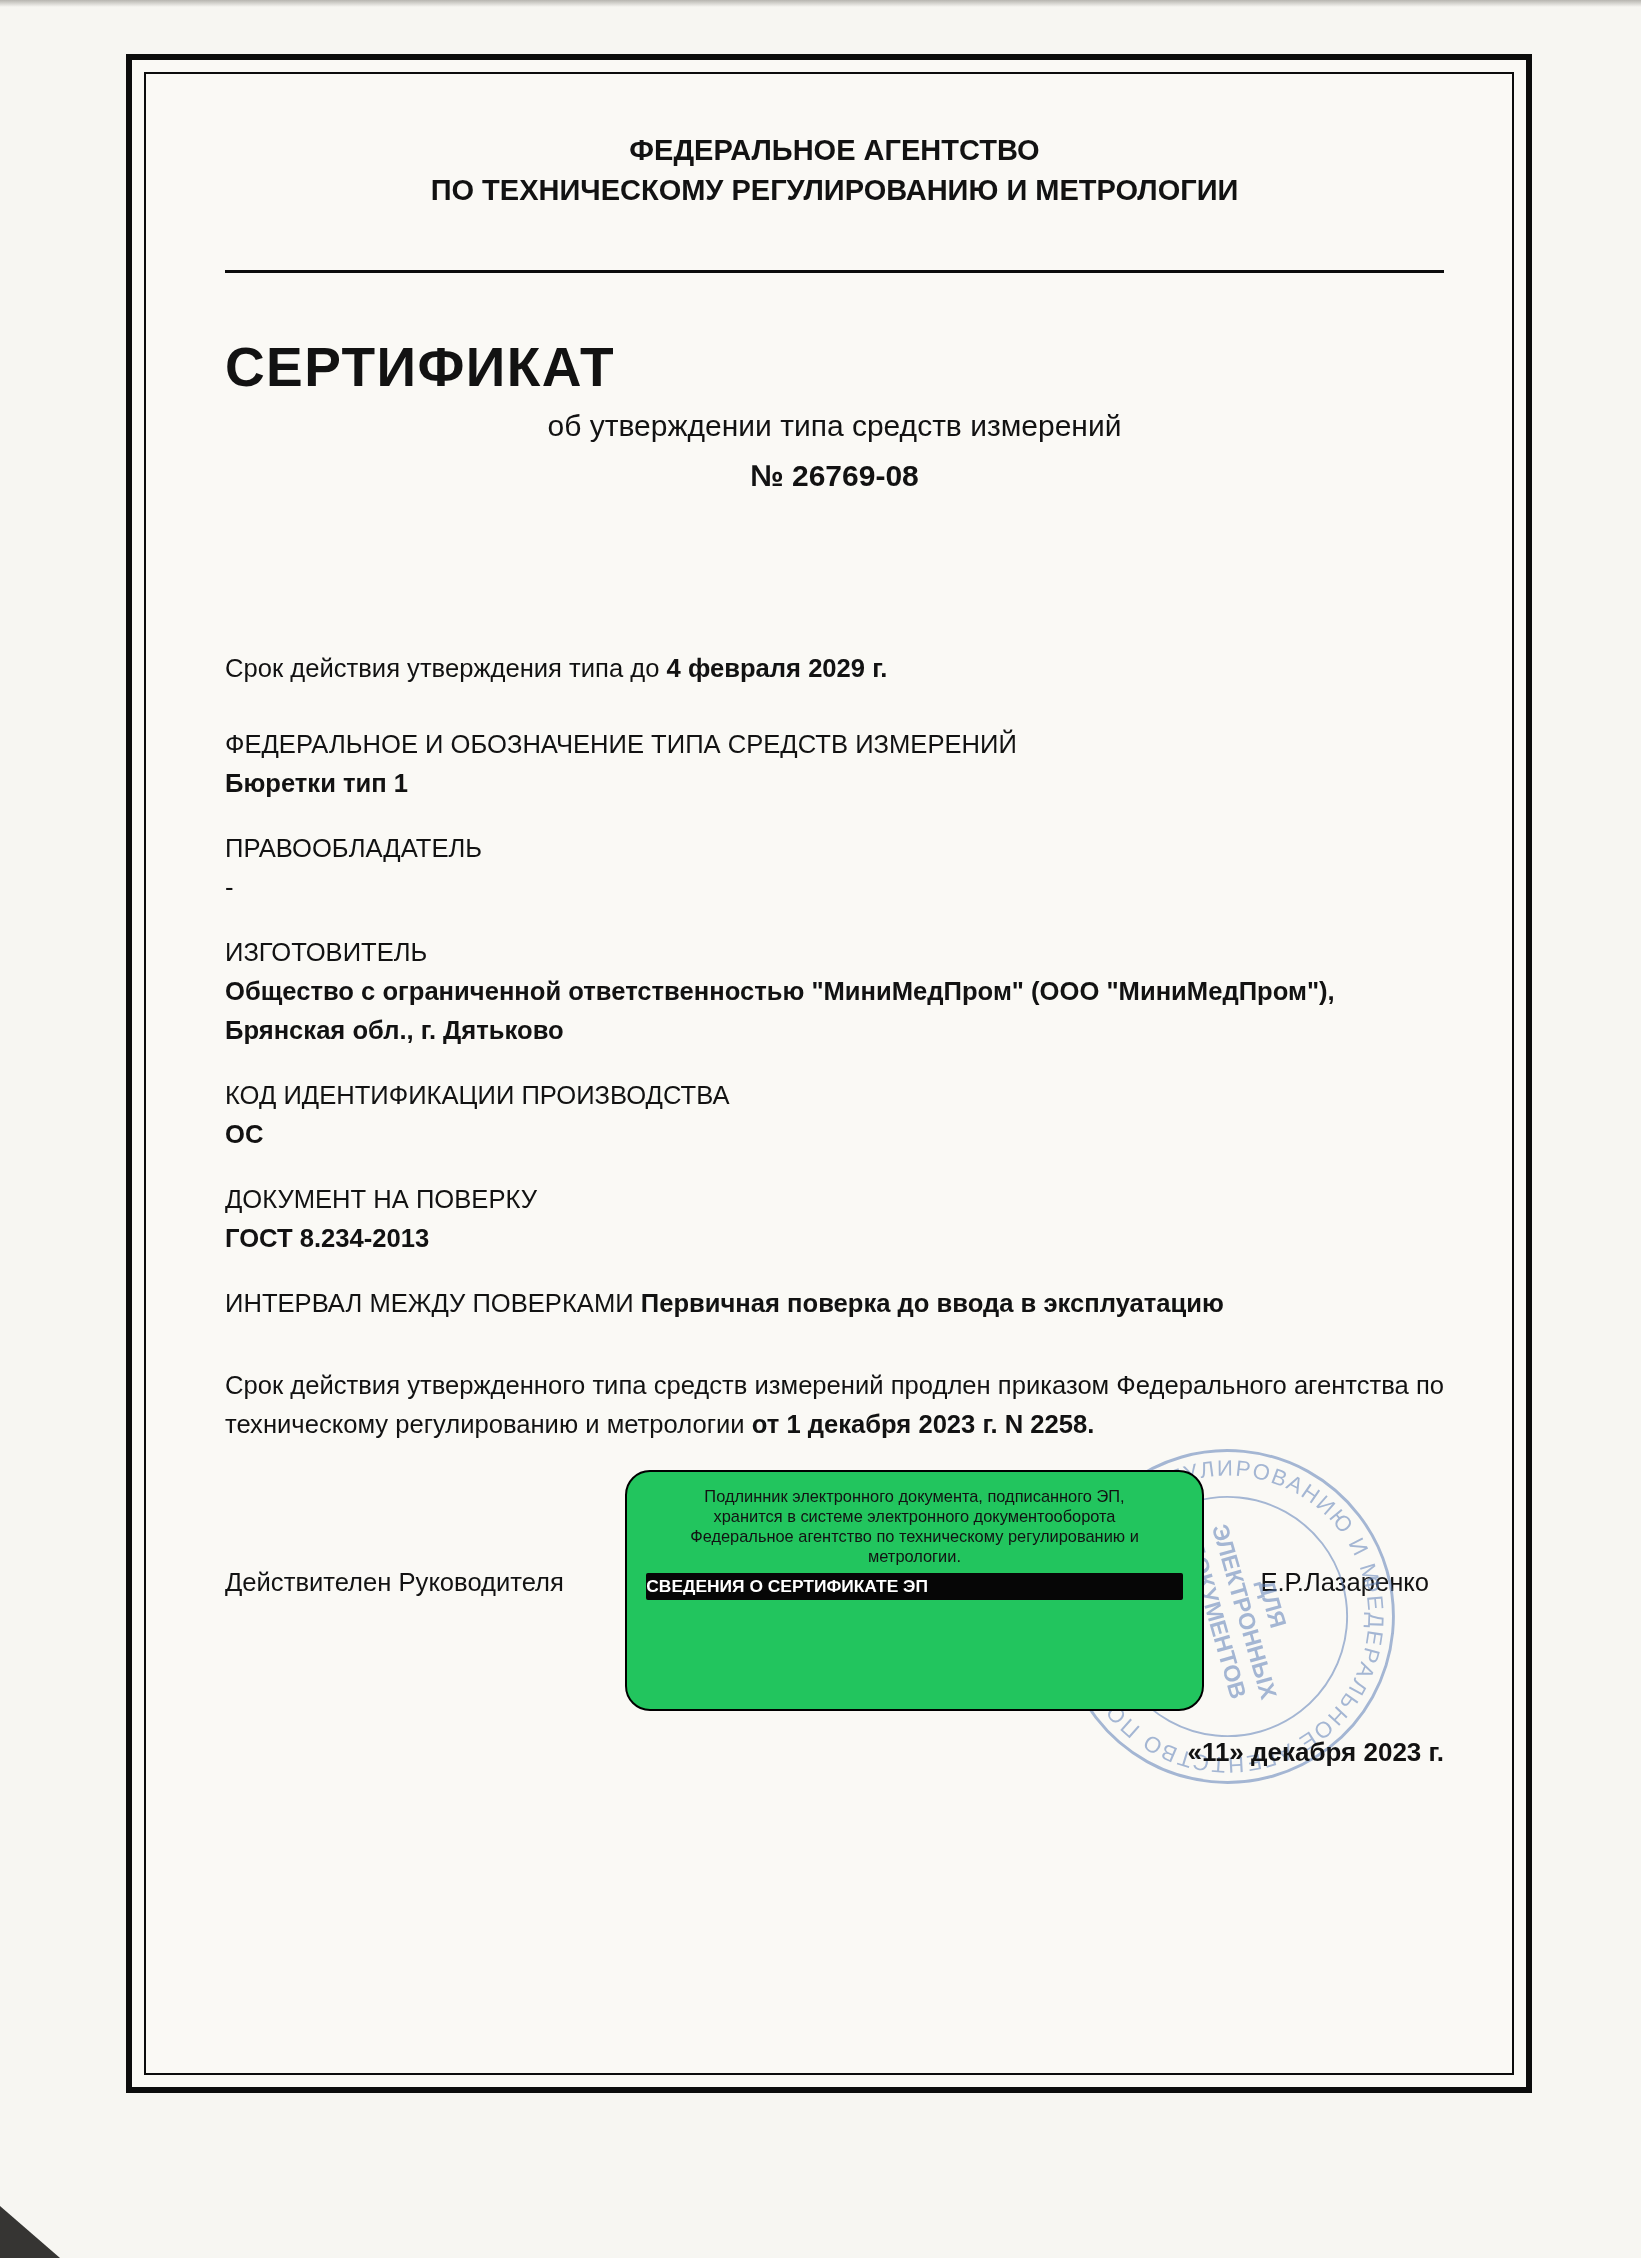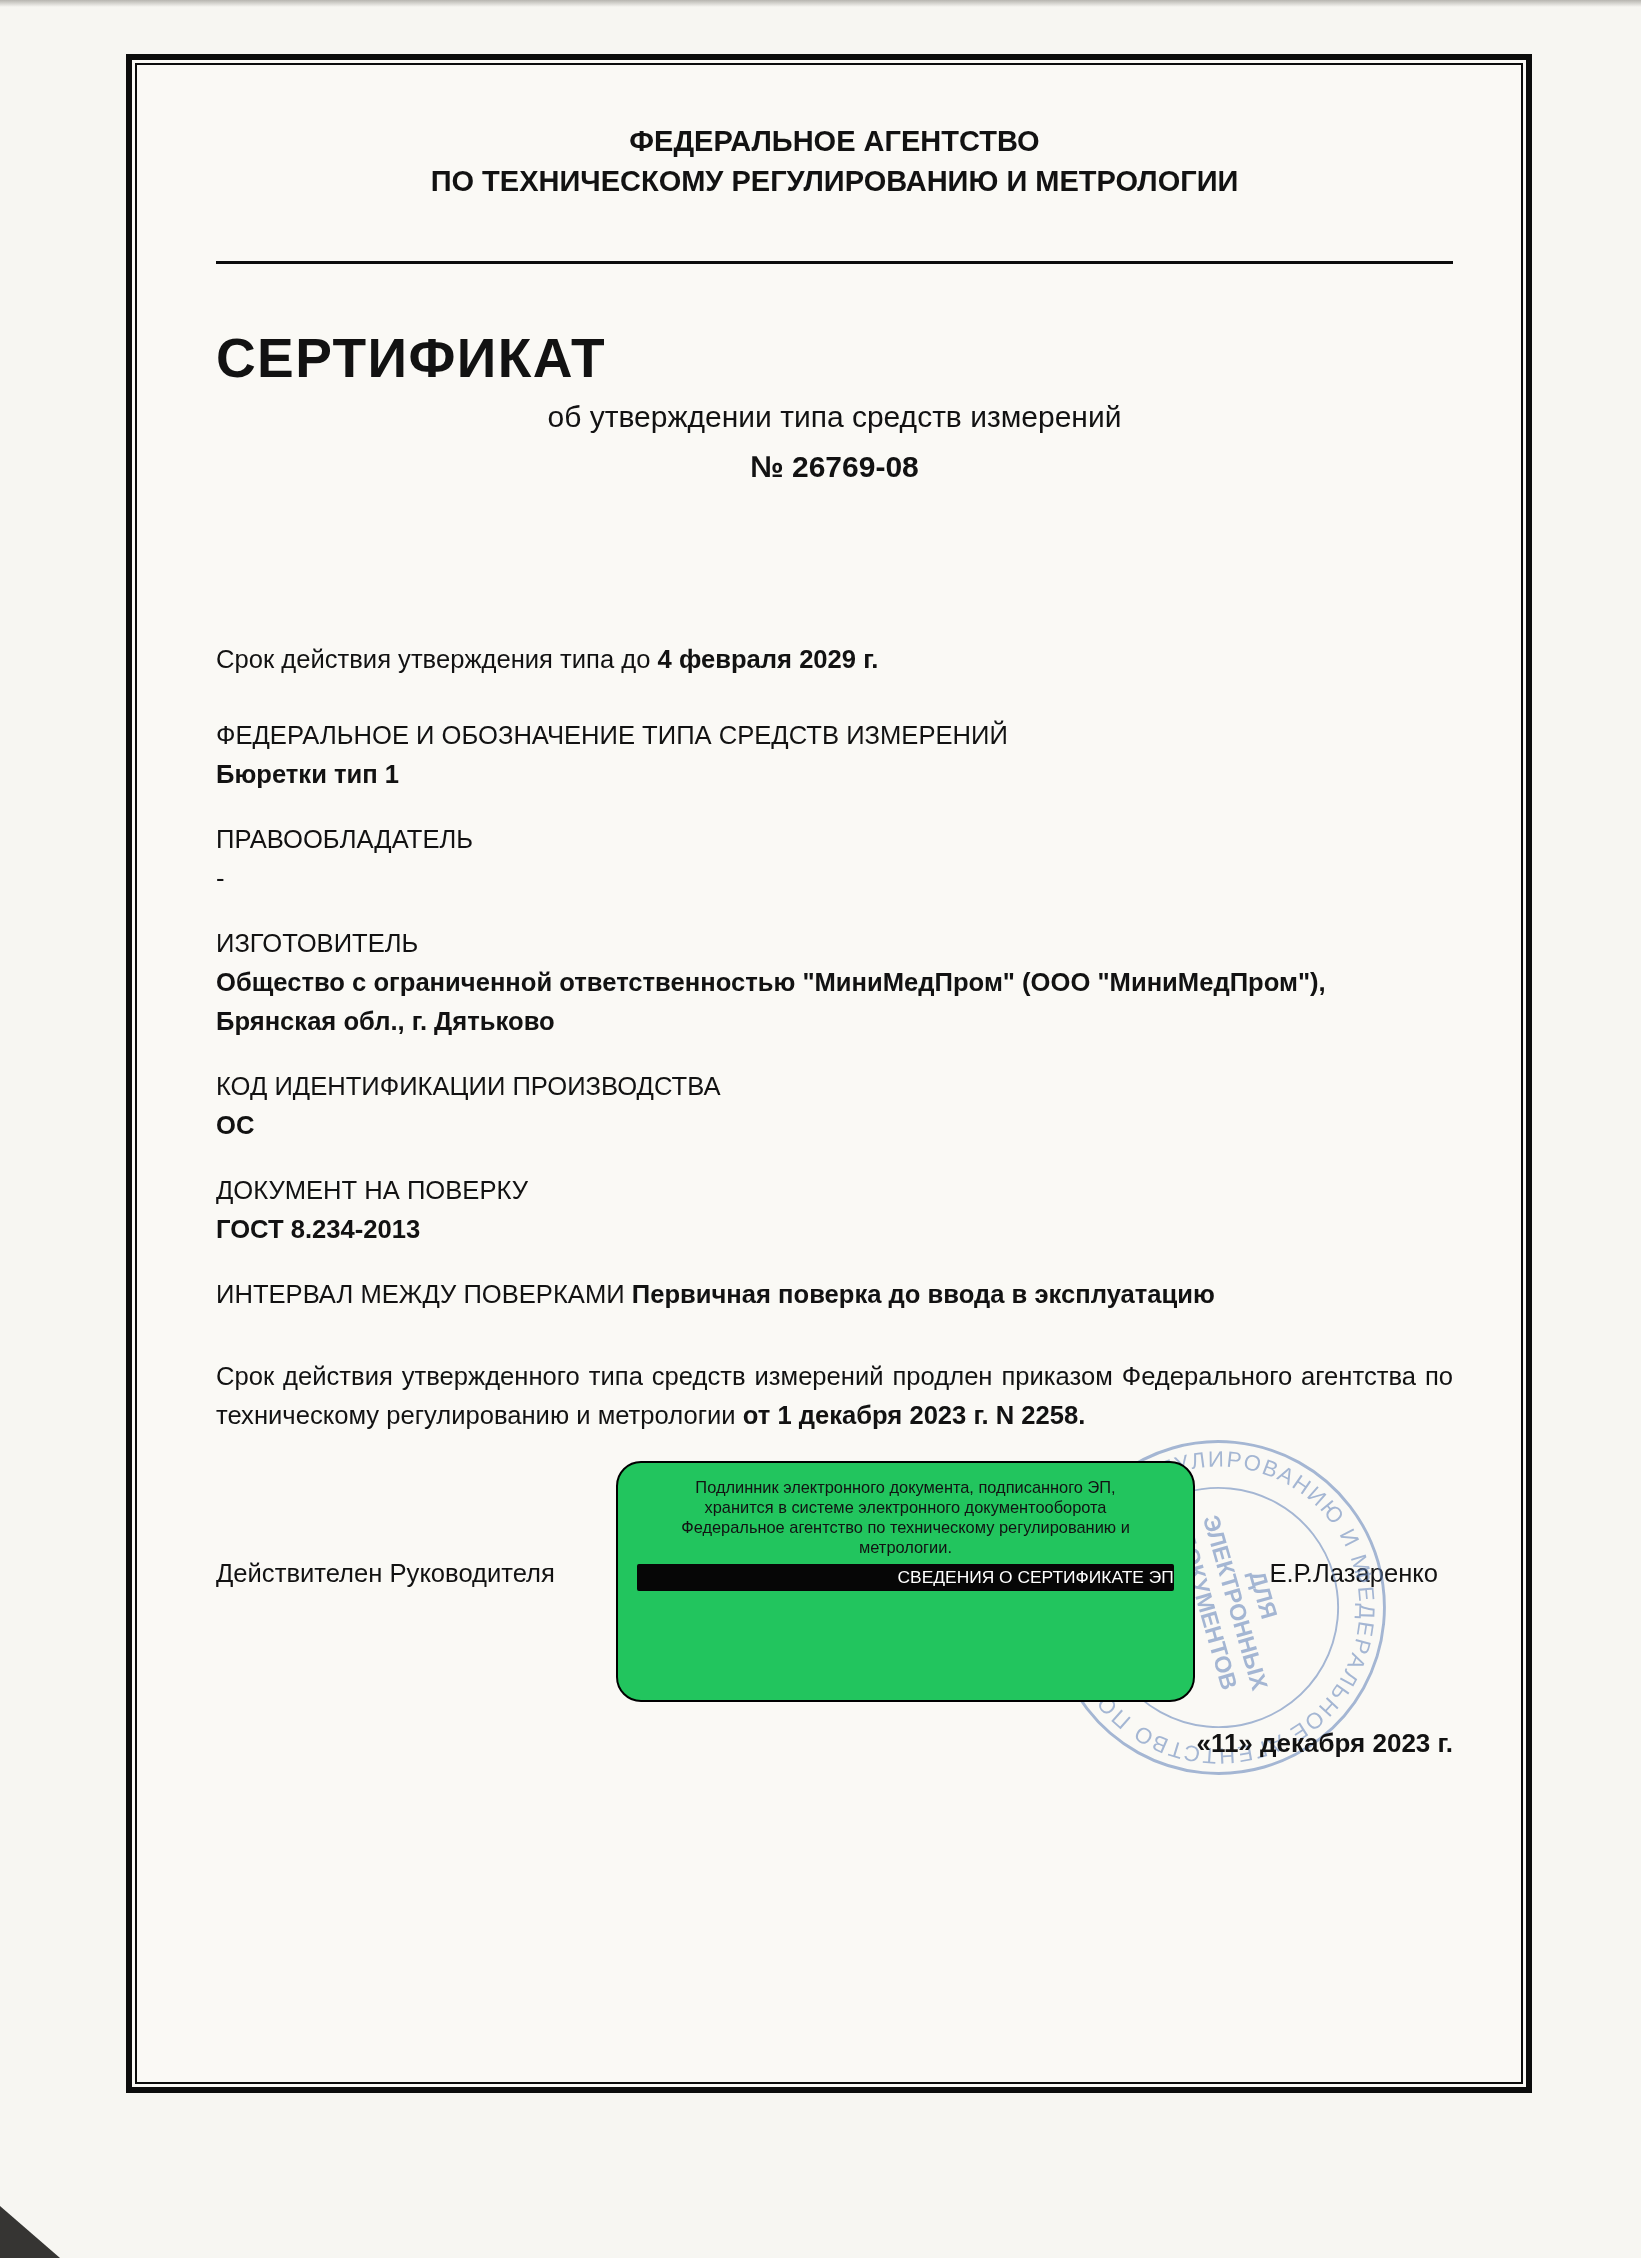--- a/index.html
+++ b/index.html
@@ -19,21 +19,21 @@
     position: absolute; left: 0; bottom: 0;
     width: 0; height: 0;
     border-bottom: 52px solid #20201e;
     border-right: 60px solid transparent;
     opacity: .9;
   }
   .frame-outer {
     position: absolute; left: 126px; top: 54px;
     width: 1406px; height: 2039px;
     border: 6.8px solid #0c0c0c;
-    padding: 3px;
+    padding: 12px;
     background: #faf9f5;
   }
   .frame-inner {
     border: 2.9px solid #0c0c0c;
     height: 100%;
     padding: 50px 68px 0 79px;
   }
   .agency {
     text-align: center; font-weight: bold;
     font-size: 29px; line-height: 40px; margin-top: 5.8px;
@@ -62,21 +62,21 @@
     position: absolute; left: 400px; top: 0; width: 579px; min-height: 241px;
     background: #22c55e;
     border: 2.9px solid #000;
     border-radius: 25px;
     padding: 13.5px 19.3px 11.6px;
     z-index: 2;
   }
   .esign-intro { text-align: center; font-size: 16.4px; line-height: 20px; }
   .esign-bar {
     background: #060606; color: #ffffff;
-    text-align: right; font-weight: normal;
+    text-align: left; font-weight: bold;
     font-size: 17.4px; line-height: 27px;
     margin: 6.8px 0 5.8px; border-radius: 1.9px;
   }
   .esign-fields { font-size: 16.4px; line-height: 22px; margin-top: 5.8px; }
   .efield-label { display: inline-block; min-width: 118px; }
   .stamp {
     position: absolute; left: 798px; top: -58px;
     width: 409px; height: 409px;
     z-index: 1; opacity: .55;
     transform: rotate(74deg);

